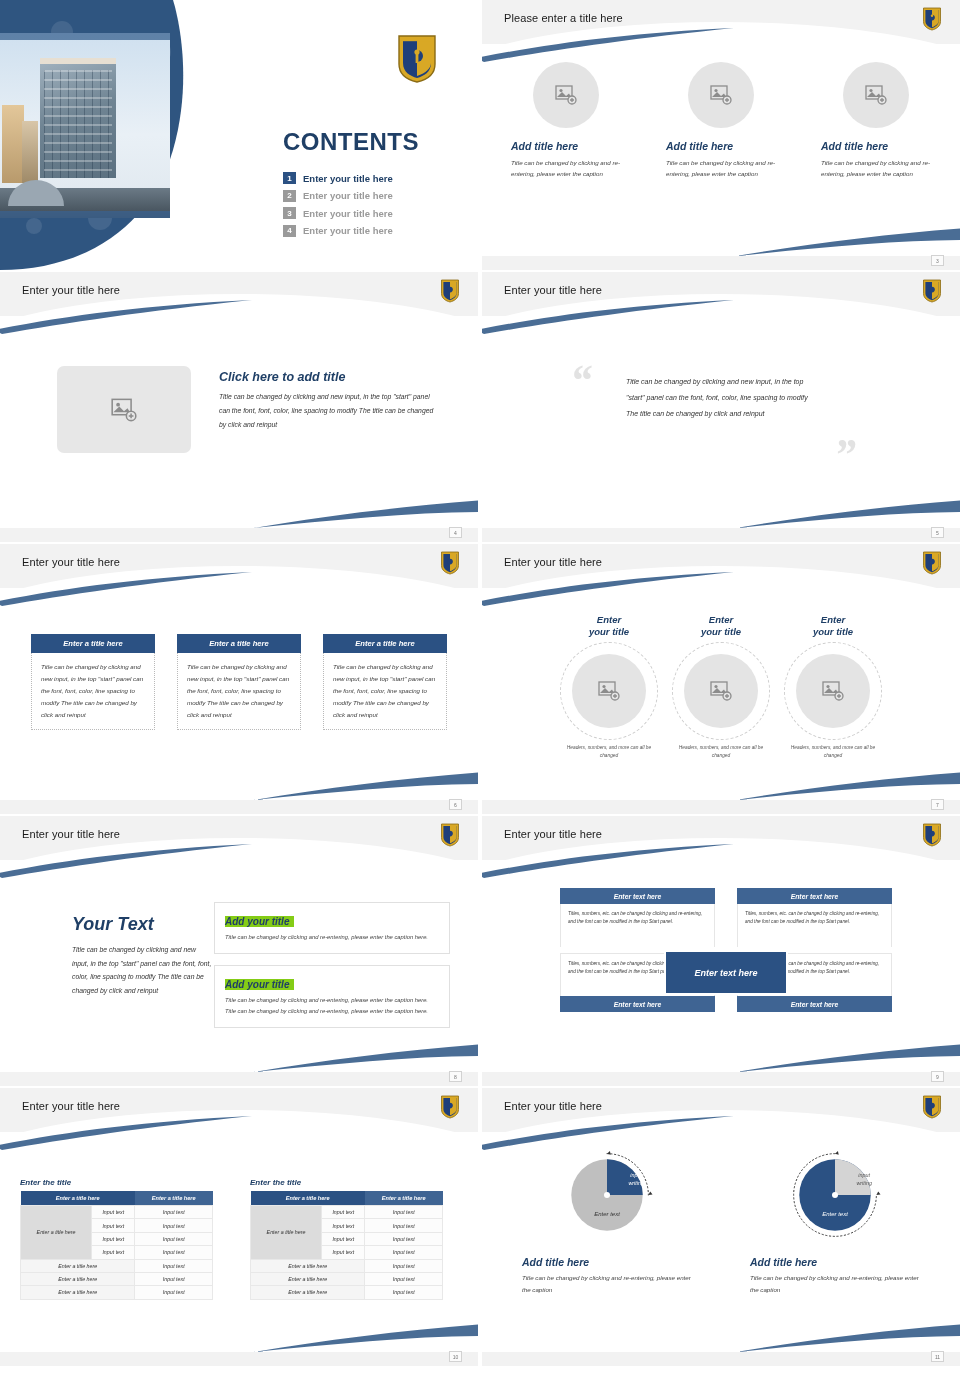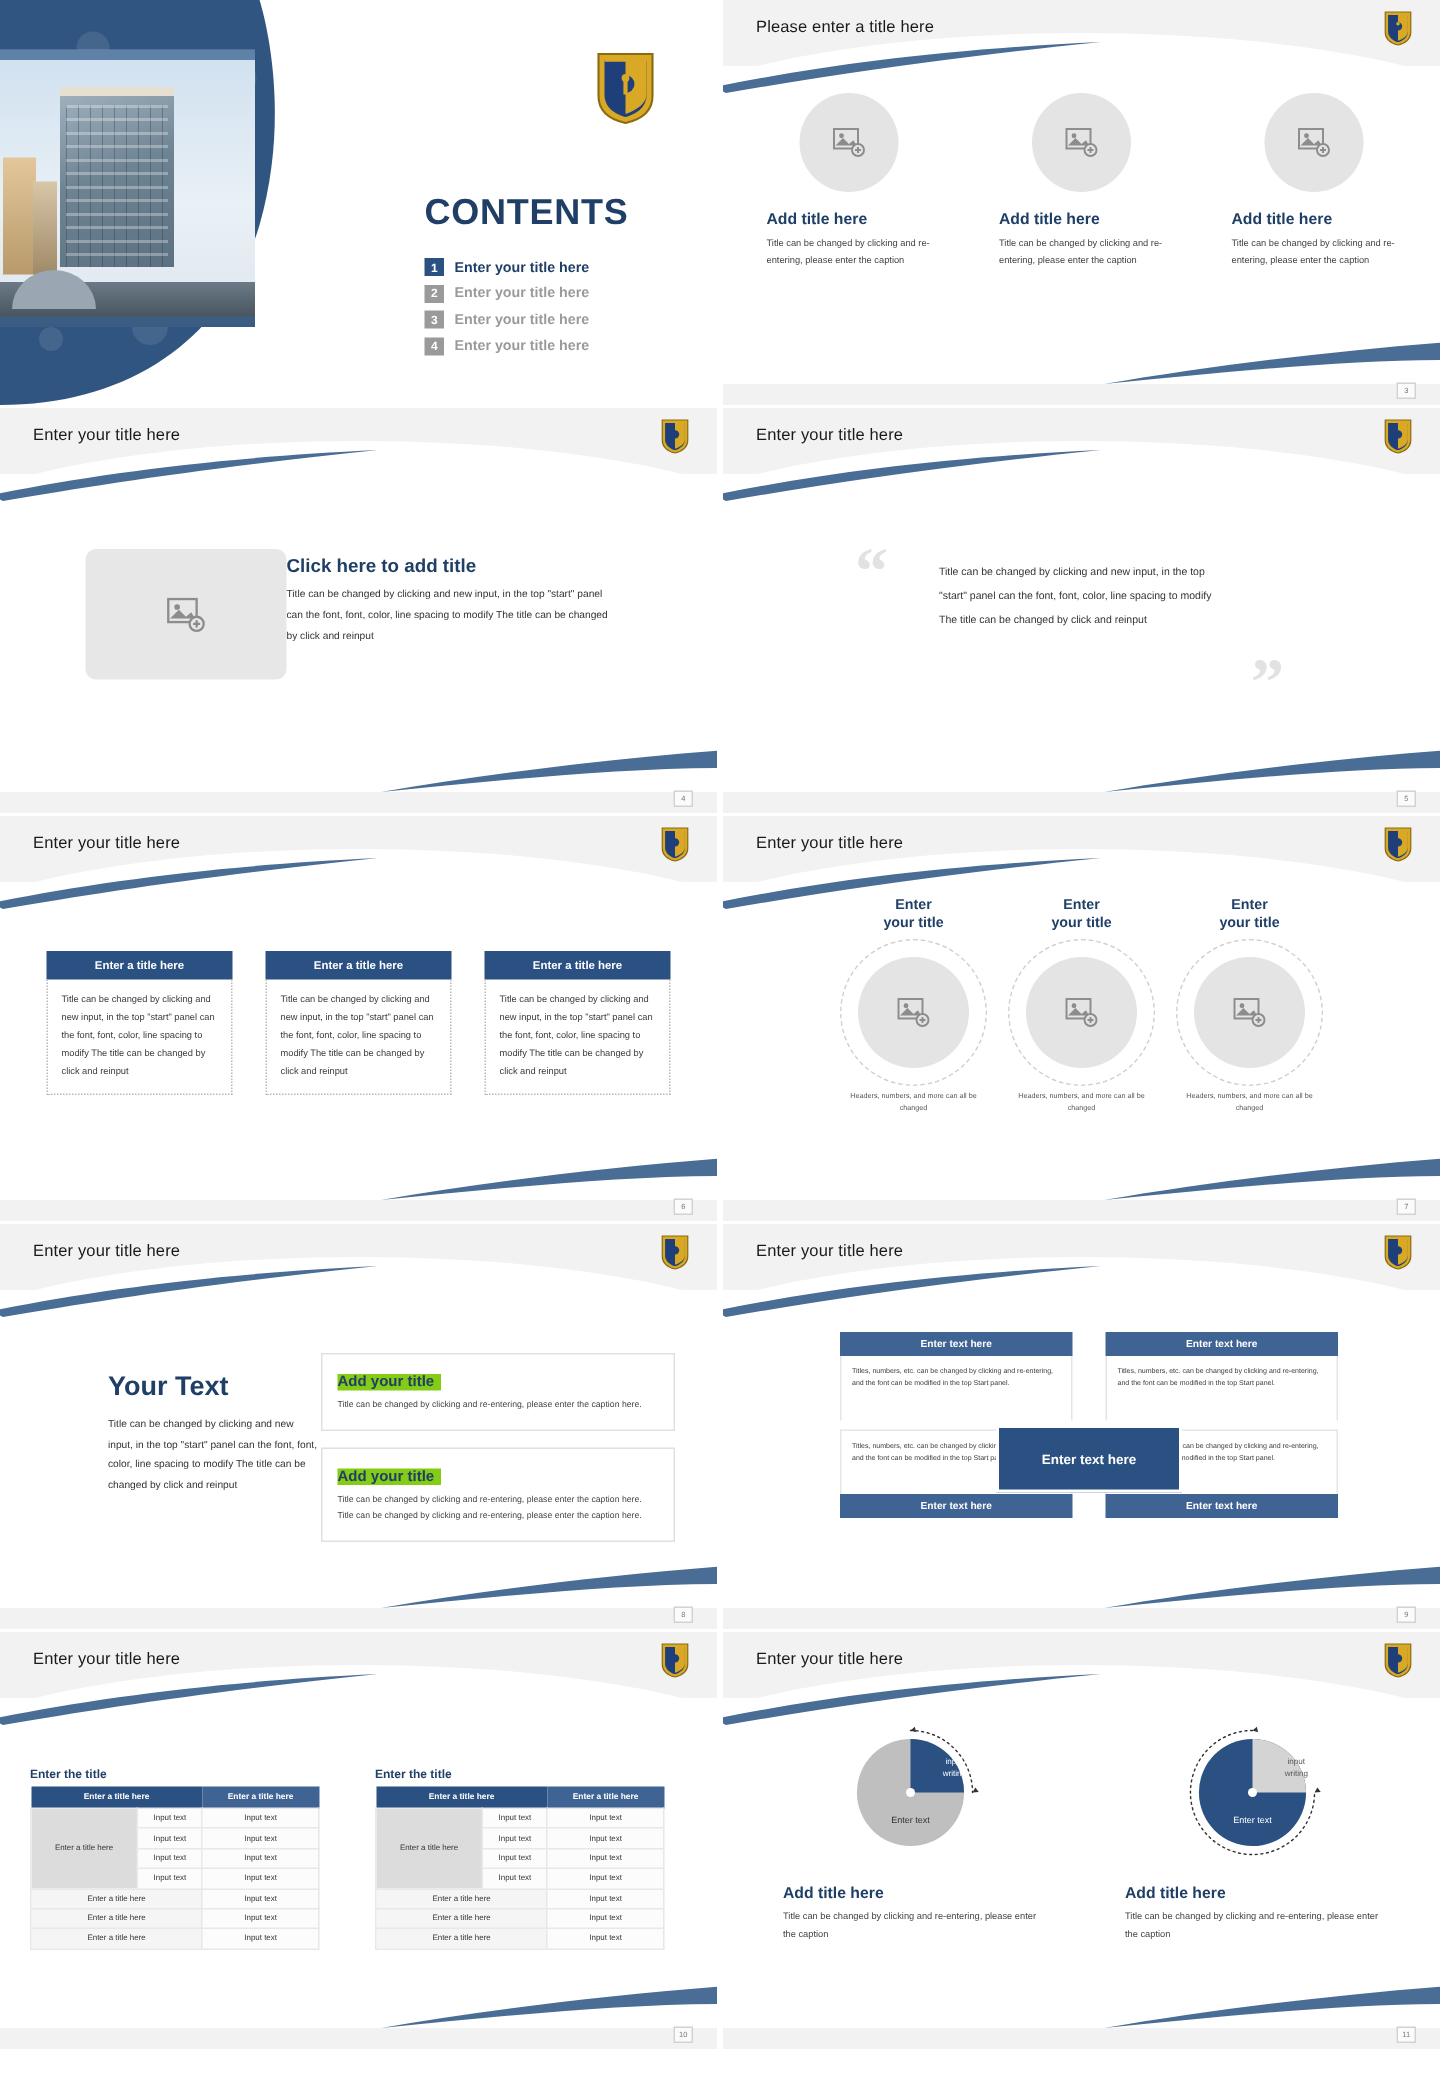--- a/index.html
+++ b/index.html
@@ -70,21 +70,21 @@
   .toc { position:absolute; left:283px; top:172px; }
   .toc-row { display:flex; align-items:center; margin-bottom:5.5px; }
   .toc-num { width:13px; height:12px; font-size:8px; font-weight:bold; color:#fff;
     display:flex; align-items:center; justify-content:center; background:#9a9a9a;
     margin-right:7px; }
   .toc-row.active .toc-num { background:#2b5183; }
   .toc-lbl { font-size:9.5px; font-weight:bold; color:#9a9a9a; }
   .toc-row.active .toc-lbl { color:#1f3f66; }
 
   
-  .body { position:absolute; left:0; top:46px; right:0; bottom:14px; }
+  .body { position:absolute; left:0; top:46px; right:0; bottom:14px;font-style:italic; }
 
   .img-circle { width:66px; height:66px; border-radius:50%; background:#e4e4e4;
     display:flex; align-items:center; justify-content:center; }
   .img-rect { width:134px; height:87px; border-radius:7px; background:#e7e7e7;
     display:flex; align-items:center; justify-content:center; }
   .picon { width:22px; height:20px; position:relative; }
 
   .col3 { display:flex; justify-content:center; gap:45px; }
   .col-item { width:110px; }
   .c-ttl { font-size:10.5px; font-weight:bold; color:#1f3f66; margin:12px 0 5px; }
@@ -288,21 +288,21 @@
     <svg class="crest" viewBox="0 0 20 24">
       <path d="M1.5,1 H18.5 V14.5 C18.5,19.5 14,22 10,23 C6,22 1.5,19.5 1.5,14.5 Z" fill="#d9a825" stroke="#8a6b14" stroke-width=".8"></path>
       <path d="M3.4,3 H16.6 V14 C16.6,18 13,20.3 10,21.2 C7,20.3 3.4,18 3.4,14 Z" fill="#1f3f7a"></path>
       <path d="M10,3 L16.6,3 L16.6,14 C16.6,16.5 14,18.8 10,20.2 Z" fill="#d9a825"></path>
       <circle cx="10" cy="10.6" r="2.8" fill="#1f3f7a"></circle>
     </svg>
     <svg class="swoosh-tl" viewBox="0 0 260 34" preserveAspectRatio="none">
       <path d="M0,30 C70,16 150,5 258,0 C150,11 72,23 8,34 Z" fill="#4a6d95"></path>
     </svg>
     <div class="body">
-      <div style="display:flex; align-items:flex-start; padding:48px 0 0 57px; ">
+      <div style="display:flex; align-items:flex-start; padding:48px 0 0 57px; gap:28px;">
         <div class="img-rect">
           <svg style="width:26px;height:24px" viewBox="0 0 22 20">
             <rect x="1" y="1" width="16" height="13" fill="none" stroke="#8c8c8c" stroke-width="1.3"></rect>
             <circle cx="6" cy="5.5" r="1.6" fill="#8c8c8c"></circle>
             <path d="M2,12 L7,7 L11,11 L14,8.5 L16,12 Z" fill="#8c8c8c"></path>
             <circle cx="17" cy="15" r="4" fill="#e7e7e7" stroke="#8c8c8c" stroke-width="1.3"></circle>
             <path d="M17,13 V17 M15,15 H19" stroke="#8c8c8c" stroke-width="1.3"></path>
           </svg>
         </div>
         <div style="width:215px; padding-top:4px;">
@@ -383,21 +383,21 @@
     <svg class="crest" viewBox="0 0 20 24">
       <path d="M1.5,1 H18.5 V14.5 C18.5,19.5 14,22 10,23 C6,22 1.5,19.5 1.5,14.5 Z" fill="#d9a825" stroke="#8a6b14" stroke-width=".8"></path>
       <path d="M3.4,3 H16.6 V14 C16.6,18 13,20.3 10,21.2 C7,20.3 3.4,18 3.4,14 Z" fill="#1f3f7a"></path>
       <path d="M10,3 L16.6,3 L16.6,14 C16.6,16.5 14,18.8 10,20.2 Z" fill="#d9a825"></path>
       <circle cx="10" cy="10.6" r="2.8" fill="#1f3f7a"></circle>
     </svg>
     <svg class="swoosh-tl" viewBox="0 0 260 34" preserveAspectRatio="none">
       <path d="M0,30 C70,16 150,5 258,0 C150,11 72,23 8,34 Z" fill="#4a6d95"></path>
     </svg>
     <div class="body">
-      <div style="display:flex; justify-content:center; gap:6px; margin-top:8px;">
+      <div style="display:flex; justify-content:center; gap:6px; margin-top:24px;">
         <div style="display:flex;flex-direction:column;align-items:center;width:106px">
           <div class="ring-ttl" style="white-space:pre-line">Enter
 your title</div>
           <div class="ring">
             <div class="ring-in">
               <svg class="picon" viewBox="0 0 22 20">
                 <rect x="1" y="1" width="16" height="13" fill="none" stroke="#8c8c8c" stroke-width="1.3"></rect>
                 <circle cx="6" cy="5.5" r="1.6" fill="#8c8c8c"></circle>
                 <path d="M2,12 L7,7 L11,11 L14,8.5 L16,12 Z" fill="#8c8c8c"></path>
                 <circle cx="17" cy="15" r="4" fill="#e4e4e4" stroke="#8c8c8c" stroke-width="1.3"></circle>

